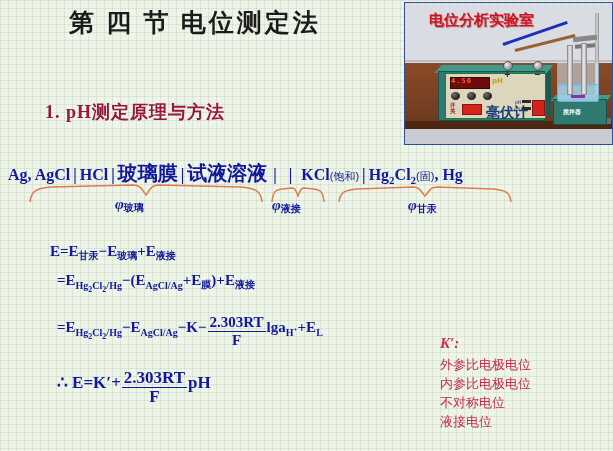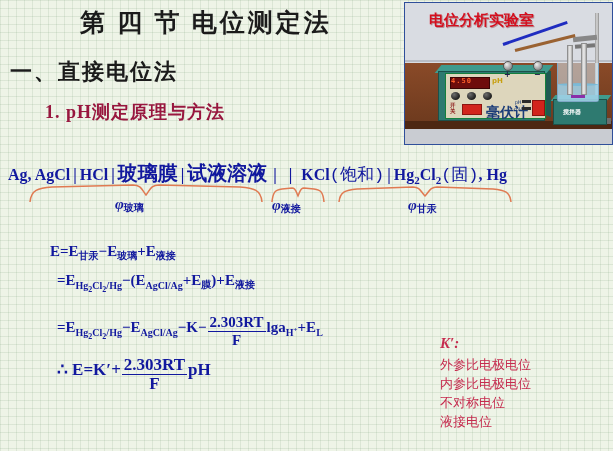--- a/index.html
+++ b/index.html
@@ -20,21 +20,21 @@
     background-image:
       linear-gradient(to right, rgba(150,180,150,0.22) 1px, transparent 1px),
       linear-gradient(to bottom, rgba(150,180,150,0.22) 1px, transparent 1px);
     background-size: 8px 8px;
     overflow: hidden;
   }
 
   
   .title {
     position: absolute;
-    left: 80px; top: 6px;
+    left: 69px; top: 6px;
     font-size: 25px;
     font-weight: bold;
     color: #1b1b1b;
     letter-spacing: 3px;
     white-space: nowrap;
   }
   .h-one {
     position: absolute;
     left: 10px; top: 57px;
     font-size: 22px;
@@ -67,21 +67,21 @@
     display: inline-block;
     padding: 0 3px;
     font-weight: bold;
   }
   .cell-line .sep2 {
     display: inline-block;
     padding: 0 5px 0 6px;
     letter-spacing: 4px;
   }
   .cell-line .cjk { font-family: "DejaVu Sans", sans-serif; font-size: 20px; }
-  .cell-line .small-cjk { font-family: Liberation Mono, monospace; font-size: 17px; font-weight: normal;}
+  .cell-line .small-cjk { font-family: Liberation Sans, sans-serif; font-size: 11px; font-weight: normal;}
   .cell-line sub { font-size: 11px; }
   .brace-svg { position: absolute; }
   .phi-label {
     position: absolute;
     color: #11189e;
     font-size: 15px;
     font-weight: bold;
     font-style: italic;
     white-space: nowrap;
   }
@@ -355,21 +355,20 @@
     position: absolute; left: 0; top: 57px; width: 207px; height: 2px;
     background: #b9bcc4;
   }
 </style>
 </head>
 <body>
 
 <div id="slide">
 
   <div class="title">第 四 节   电位测定法</div>
-  <div class="h-one">一、直接电位法</div>
   <div class="h-two">1. pH测定原理与方法</div>
 
   <div class="cell-line">
     <span>Ag, AgCl</span><span class="sep">|</span><span>HCl</span><span class="sep">|</span><span class="cjk">玻璃膜</span><span class="sep">|</span><span class="cjk">试液溶液</span><span class="sep2">| |</span><span>KCl</span><span class="small-cjk">(饱和)</span><span class="sep">|</span><span>Hg<sub>2</sub>Cl<sub>2</sub></span><span class="small-cjk">(固)</span><span>,</span>&nbsp;<span>Hg</span>
   </div>
 
   <svg class="brace-svg" style="left:28px; top:182px;" width="240" height="22" viewBox="0 0 240 22">
     <path d="M2,20 C3,8 10,6 24,5 L105,3 C113,3 114,8 118,13 C122,8 123,3 131,3 L212,5 C226,6 233,8 234,20" fill="none" stroke="#e07a52" stroke-width="1.5"></path>
   </svg>
   <div class="phi-label" style="left:115px; top:196px;">
@@ -395,21 +394,21 @@
   </div>
 
   <div class="eq" style="left:57px; top:272px;">
     <span>=</span><span>E</span><span><sub>Hg<sub style="font-size:8px">2</sub>Cl<sub style="font-size:8px">2</sub>/Hg</sub></span><span>−</span><span>(</span><span>E</span><span><sub>AgCl/Ag</sub></span><span>+</span><span>E</span><span class="cjk-sub">膜</span><span>)</span><span>+</span><span>E</span><span class="cjk-sub">液接</span>
   </div>
 
   <div class="eq" style="left:57px; top:307px;">
     <span>=</span><span>E</span><span><sub>Hg<sub style="font-size:8px">2</sub>Cl<sub style="font-size:8px">2</sub>/Hg</sub></span><span>−</span><span>E</span><span><sub>AgCl/Ag</sub></span><span>−</span><span>K</span><span>−</span><span class="frac"><span class="num">2.303RT</span><span class="den">F</span></span><span>lg</span><span>a</span><span><sub>H<sup style="font-size:7px">+</sup></sub></span><span>+</span><span>E</span><span><sub>L</sub></span>
   </div>
 
-  <div class="eq eq-big" style="left:57px; top:348px;">
+  <div class="eq eq-big" style="left:57px; top:361px;">
     <span>∴</span>&nbsp;<span>E</span><span>=</span><span>K′</span><span>+</span><span class="frac"><span class="num">2.303RT</span><span class="den">F</span></span><span>pH</span>
   </div>
 
 
   <div class="note-block">
     <div class="note-title">K′:</div>
     <div>外参比电极电位</div>
     <div>内参比电极电位</div>
     <div>不对称电位</div>
     <div>液接电位</div>

